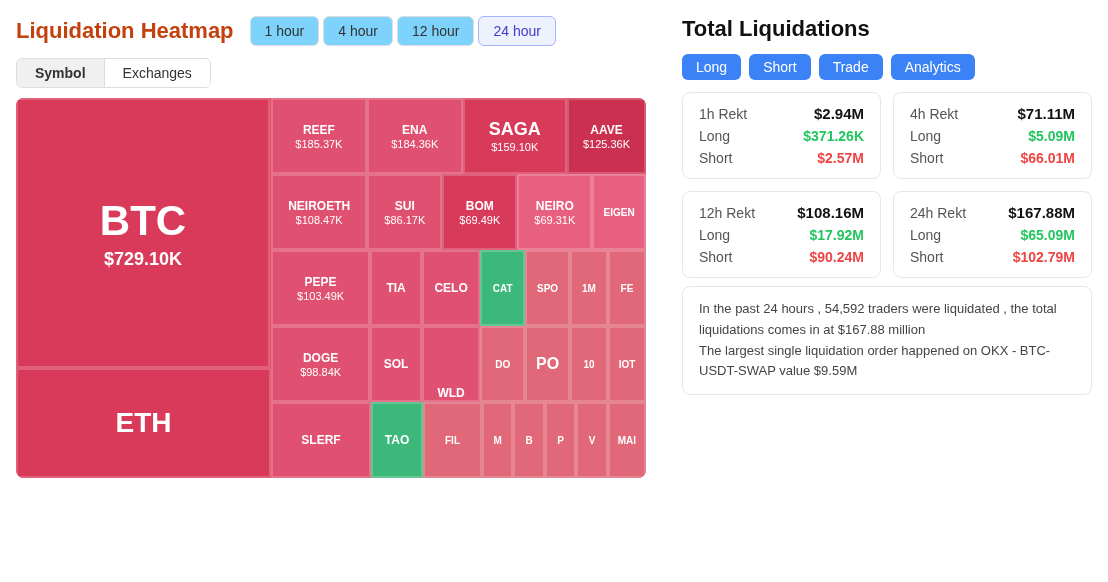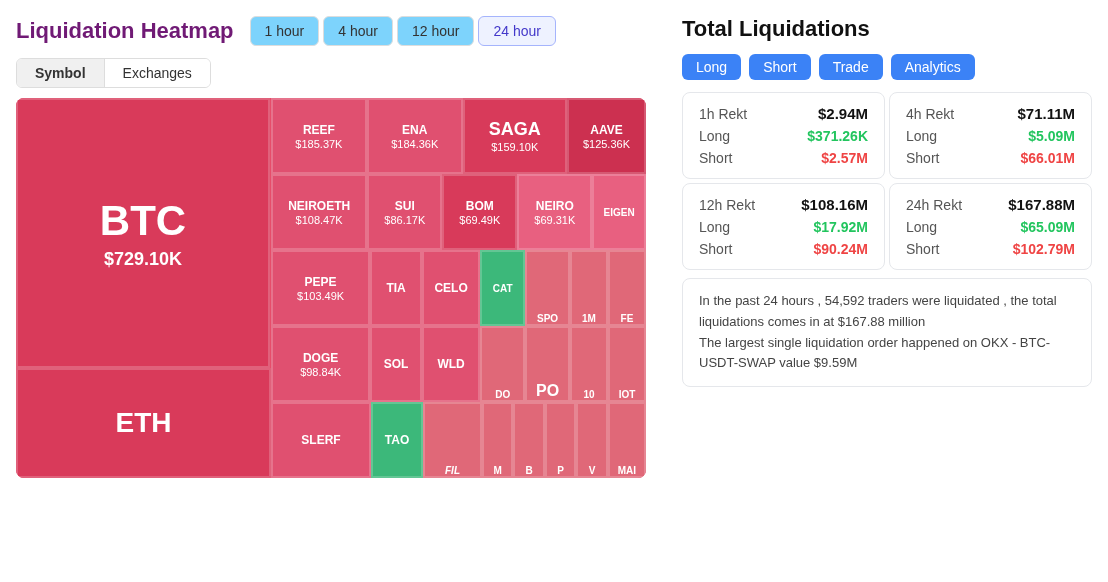--- a/index.html
+++ b/index.html
@@ -21,21 +21,21 @@
     }
     .header {
       display: flex;
       align-items: center;
       gap: 16px;
       margin-bottom: 12px;
     }
     .page-title {
       font-size: 22px;
       font-weight: 700;
-      color: #701a75;
+      color: #c2410c;
       white-space: nowrap;
     }
     .time-buttons {
       display: flex;
       gap: 4px;
     }
     .time-btn {
       padding: 6px 14px;
       border: 1px solid #ddd;
       border-radius: 6px;
@@ -152,34 +152,34 @@
       border: 2px solid rgba(255,255,255,0.2);
       overflow: hidden;
       text-align: center;
     }
     .hm-cell .sym { font-size: 12px; font-weight: 700; }
     .hm-cell .val { font-size: 11px; font-weight: 500; margin-top: 1px; }
     .c1 { background: #e05070; }
     .c2 { background: #d83a5a; }
     .c3 { background: #e86080; }
     .c4 { background: #3cb87a; }
-    .c5 { background: #e06878; justify-content: flex-end; }
+    .c5 { background: #e06878; }
     .c6 { background: #cc3050; }
 
     
     .total-title {
       font-size: 22px;
       font-weight: 700;
       color: #111;
       margin-bottom: 12px;
     }
     .stats-grid {
       display: grid;
       grid-template-columns: 1fr 1fr;
-      gap: 4px;
+      gap: 12px;
       margin-bottom: 8px;
     }
     .stats-card {
       border: 1px solid #e5e7eb;
       border-radius: 8px;
       padding: 12px 16px;
     }
     .stats-row {
       display: flex;
       justify-content: space-between;
@@ -302,21 +302,21 @@
         </div>
 
         <div class="hm-row">
           <div class="hm-cell c1" style="flex:1.4;">
             <span class="sym">DOGE</span>
             <span class="val">$98.84K</span>
           </div>
           <div class="hm-cell c1" style="flex:0.7;">
             <span class="sym">SOL</span>
           </div>
-          <div class="hm-cell c1" style="flex:0.8;">
+          <div class="hm-cell c1" style="flex:0.8;justify-content:flex-end;">
             <span class="sym">WLD</span>
           </div>
           <div class="hm-cell c5" style="flex:0.6;">
             <span class="sym" style="font-size:10px;">DO</span>
           </div>
           <div class="hm-cell c5" style="flex:0.6;">
             <span class="sym" style="font-size:16px;">PO</span>
           </div>
           <div class="hm-cell c5" style="flex:0.5;">
             <span class="sym" style="font-size:10px;">10</span>
@@ -326,21 +326,21 @@
           </div>
         </div>
 
         <div class="hm-row">
           <div class="hm-cell c1" style="flex:1.4;">
             <span class="sym">SLERF</span>
           </div>
           <div class="hm-cell c4" style="flex:0.7;">
             <span class="sym">TAO</span>
           </div>
-          <div class="hm-cell c5" style="flex:0.8;font-style:italic;">
+          <div class="hm-cell c5" style="flex:0.8;">
             <span class="sym" style="font-size:10px;">FIL</span>
           </div>
           <div class="hm-cell c5" style="flex:0.4;">
             <span class="sym" style="font-size:10px;">M</span>
           </div>
           <div class="hm-cell c5" style="flex:0.4;">
             <span class="sym" style="font-size:10px;">B</span>
           </div>
           <div class="hm-cell c5" style="flex:0.4;">
             <span class="sym" style="font-size:10px;">P</span>

